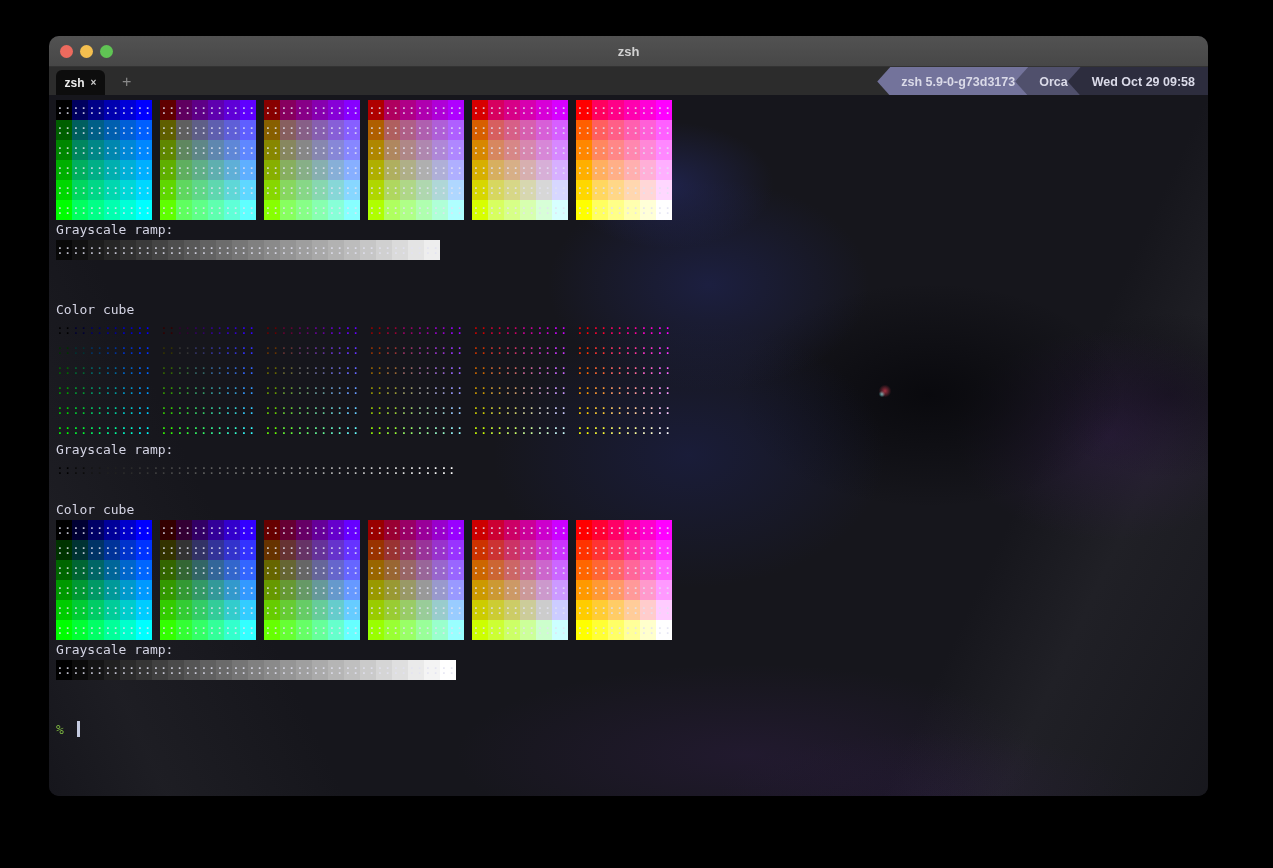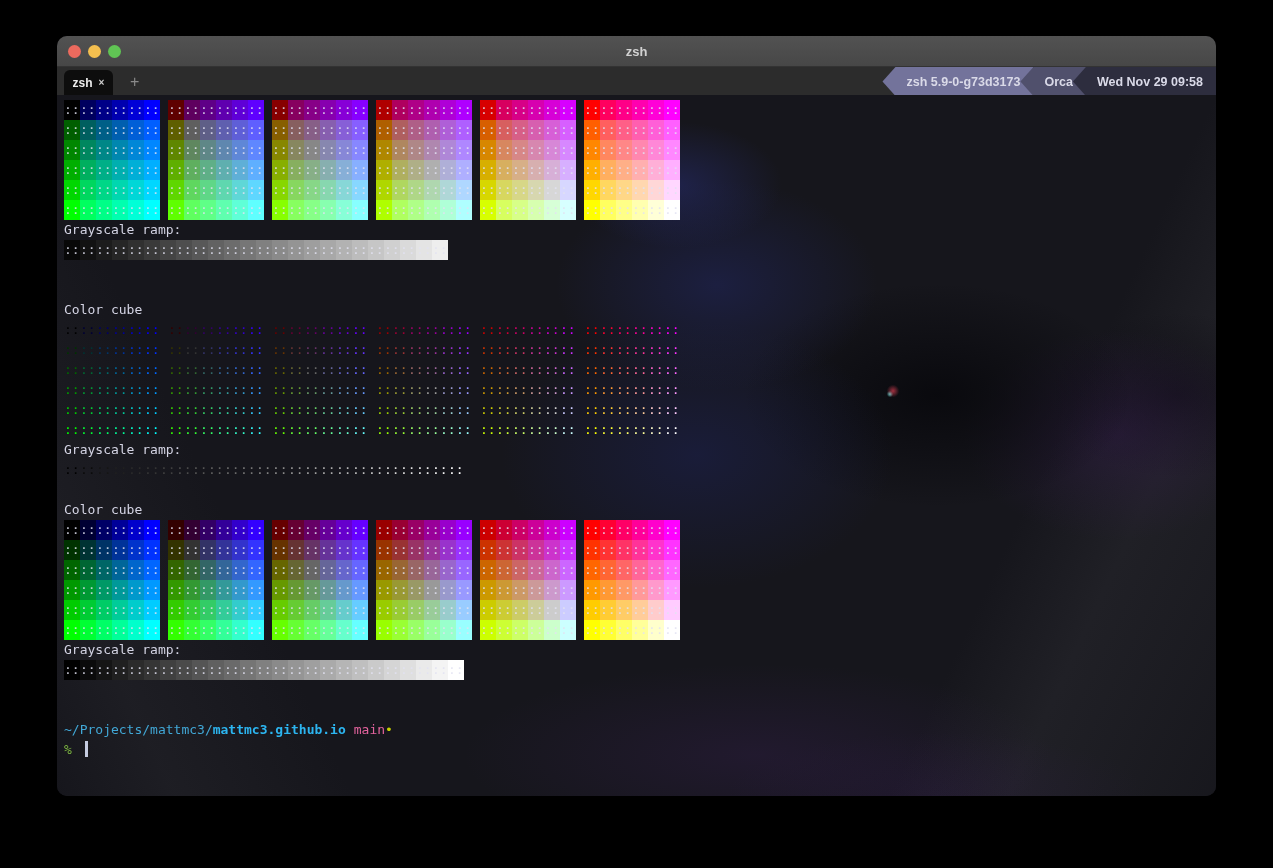--- a/index.html
+++ b/index.html
@@ -1,18 +1,18 @@
 <!DOCTYPE html>
 <html style="--accent_path: #41a7d6; --accent_repo: #2cb5f0; --accent_branch: #e4639e; --accent_dirty: #c9d000; --accent_symbol: #7cb540; --terminal_fg: #d4d4e4; --terminal_bg: #16161c; --glyph_on_bg: rgba(226,226,242,0.82);"><head>
 <meta charset="utf-8">
 <style>
   html,body{margin:0;padding:0;}
   body{width:1273px;height:868px;background:#000;position:relative;overflow:hidden;
        font-family:"Liberation Sans",sans-serif;}
-  .window{position:absolute;left:57px;top:36px;width:1159px;height:760px;border-radius:10px;
+  .window{position:absolute;left:49px;top:36px;width:1159px;height:760px;border-radius:10px;
           overflow:hidden;background:#16161c;box-shadow:0 25px 60px rgba(0,0,0,.8);}
   
   .titlebar{height:30px;background:linear-gradient(#525252,#474747);position:relative;
             display:flex;align-items:center;border-bottom:1px solid #333;}
   .lights{display:flex;gap:7px;margin-left:11px;z-index:2;}
   .light{width:13px;height:13px;border-radius:50%;border:none;padding:0;cursor:default;}
   .light.red{background:#ec6a5e;}
   .light.yellow{background:#f4bf4f;}
   .light.green{background:#60c454;}
   .win-title{position:absolute;left:0;right:0;text-align:center;color:#d2d2d2;
@@ -79,21 +79,21 @@
 
   <div class="tabbar">
     <div class="tab">
       <span>zsh</span>
       <span class="tab-close">×</span>
     </div>
     <button class="newtab">+</button>
     <div class="status">
       <div class="seg" style="background: rgb(115, 115, 155);">zsh 5.9-0-g73d3173</div>
       <div class="seg" style="background: rgb(80, 80, 108);">Orca</div>
-      <div class="seg" style="background: rgb(45, 45, 62);">Wed Nov 29 09:58</div>
+      <div class="seg" style="background: rgb(45, 45, 62);">Wed Oct 29 09:58</div>
     </div>
   </div>
 
   <div class="term">
     <div class="bg-art"></div>
     <div class="content">
 
       <div class="cube-set" id="cubeA">
           <div class="cube-block">
             <span class="cube-cell" style="background: rgb(0, 0, 0); color: rgba(226, 226, 242, 0.82);">::</span>
@@ -796,18 +796,17 @@
             <span class="cube-cell" style="background: rgb(255, 255, 204); color: rgba(226, 226, 242, 0.82);">::</span>
             <span class="cube-cell" style="background: rgb(255, 255, 255); color: rgba(226, 226, 242, 0.82);">::</span>
           </div>
         </div>
 
       <div class="line">Grayscale ramp:</div>
       <div class="ramp line" id="rampC"><span class="ramp-cell" style="background: rgb(0, 0, 0); color: rgba(226, 226, 242, 0.82);">::</span><span class="ramp-cell" style="background: rgb(11, 11, 11); color: rgba(226, 226, 242, 0.82);">::</span><span class="ramp-cell" style="background: rgb(21, 21, 21); color: rgba(226, 226, 242, 0.82);">::</span><span class="ramp-cell" style="background: rgb(32, 32, 32); color: rgba(226, 226, 242, 0.82);">::</span><span class="ramp-cell" style="background: rgb(43, 43, 43); color: rgba(226, 226, 242, 0.82);">::</span><span class="ramp-cell" style="background: rgb(53, 53, 53); color: rgba(226, 226, 242, 0.82);">::</span><span class="ramp-cell" style="background: rgb(64, 64, 64); color: rgba(226, 226, 242, 0.82);">::</span><span class="ramp-cell" style="background: rgb(74, 74, 74); color: rgba(226, 226, 242, 0.82);">::</span><span class="ramp-cell" style="background: rgb(85, 85, 85); color: rgba(226, 226, 242, 0.82);">::</span><span class="ramp-cell" style="background: rgb(96, 96, 96); color: rgba(226, 226, 242, 0.82);">::</span><span class="ramp-cell" style="background: rgb(106, 106, 106); color: rgba(226, 226, 242, 0.82);">::</span><span class="ramp-cell" style="background: rgb(117, 117, 117); color: rgba(226, 226, 242, 0.82);">::</span><span class="ramp-cell" style="background: rgb(128, 128, 128); color: rgba(226, 226, 242, 0.82);">::</span><span class="ramp-cell" style="background: rgb(138, 138, 138); color: rgba(226, 226, 242, 0.82);">::</span><span class="ramp-cell" style="background: rgb(149, 149, 149); color: rgba(226, 226, 242, 0.82);">::</span><span class="ramp-cell" style="background: rgb(159, 159, 159); color: rgba(226, 226, 242, 0.82);">::</span><span class="ramp-cell" style="background: rgb(170, 170, 170); color: rgba(226, 226, 242, 0.82);">::</span><span class="ramp-cell" style="background: rgb(181, 181, 181); color: rgba(226, 226, 242, 0.82);">::</span><span class="ramp-cell" style="background: rgb(191, 191, 191); color: rgba(226, 226, 242, 0.82);">::</span><span class="ramp-cell" style="background: rgb(202, 202, 202); color: rgba(226, 226, 242, 0.82);">::</span><span class="ramp-cell" style="background: rgb(213, 213, 213); color: rgba(226, 226, 242, 0.82);">::</span><span class="ramp-cell" style="background: rgb(223, 223, 223); color: rgba(226, 226, 242, 0.82);">::</span><span class="ramp-cell" style="background: rgb(234, 234, 234); color: rgba(226, 226, 242, 0.82);">::</span><span class="ramp-cell" style="background: rgb(244, 244, 244); color: rgba(226, 226, 242, 0.82);">::</span><span class="ramp-cell" style="background: rgb(255, 255, 255); color: rgba(226, 226, 242, 0.82);">::</span></div>
       <div class="line"></div>
       <div class="line"></div>
 
-      <div class="line"><span class="p-path">~/Projects/mattmc3/</span><span class="p-repo">mattmc3.github.io</span><span class="p-branch">main</span><span class="p-dirty">•</span></div>
       <div class="line"><span class="p-symbol">%</span><span class="cursor"></span></div>
 
     </div>
   </div>
 </div>
 
 </body></html>

